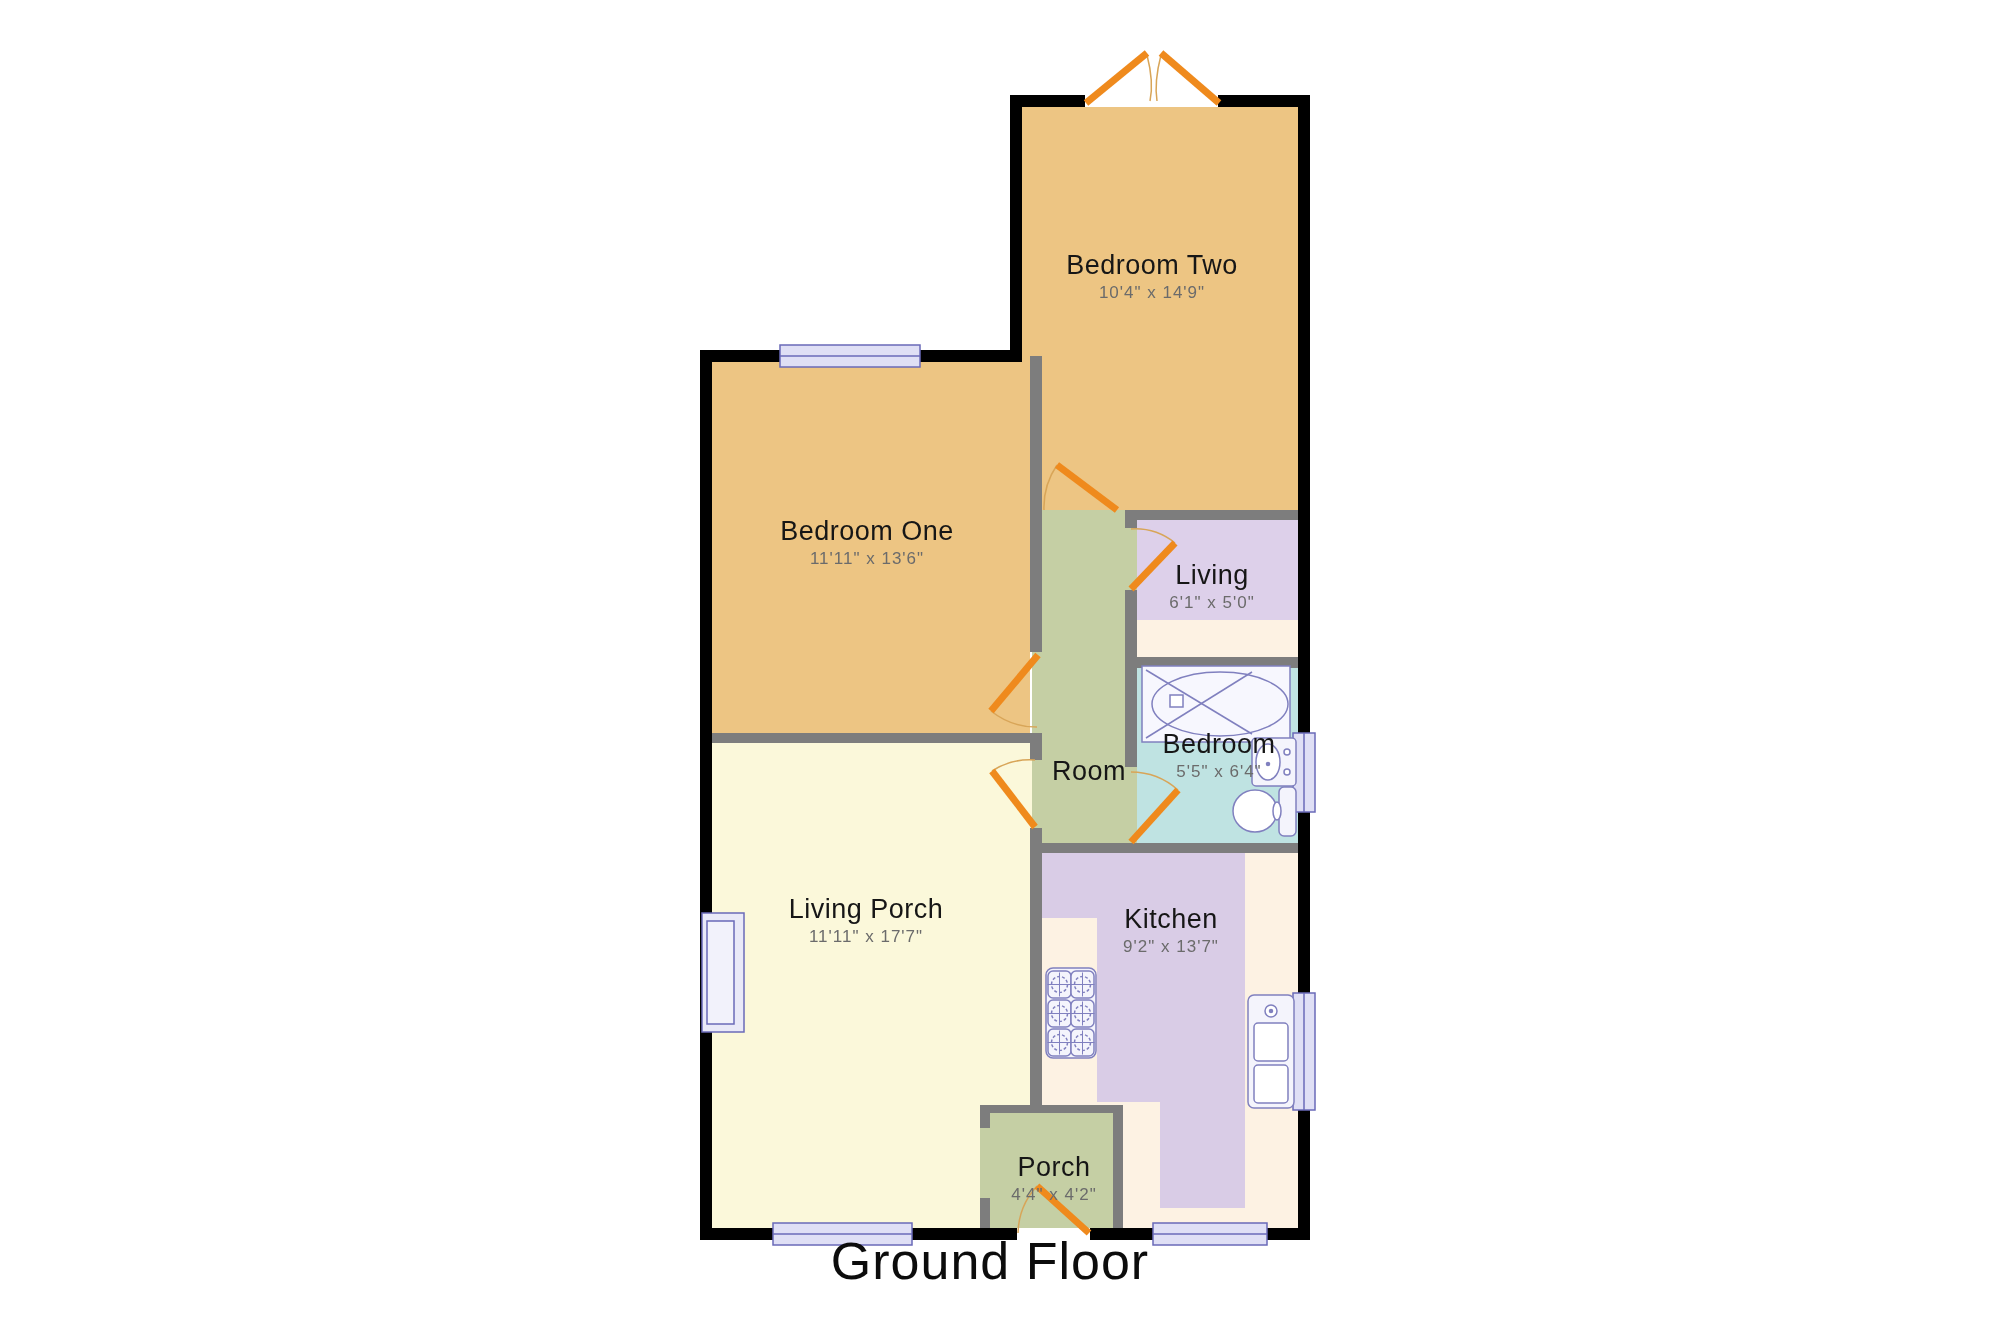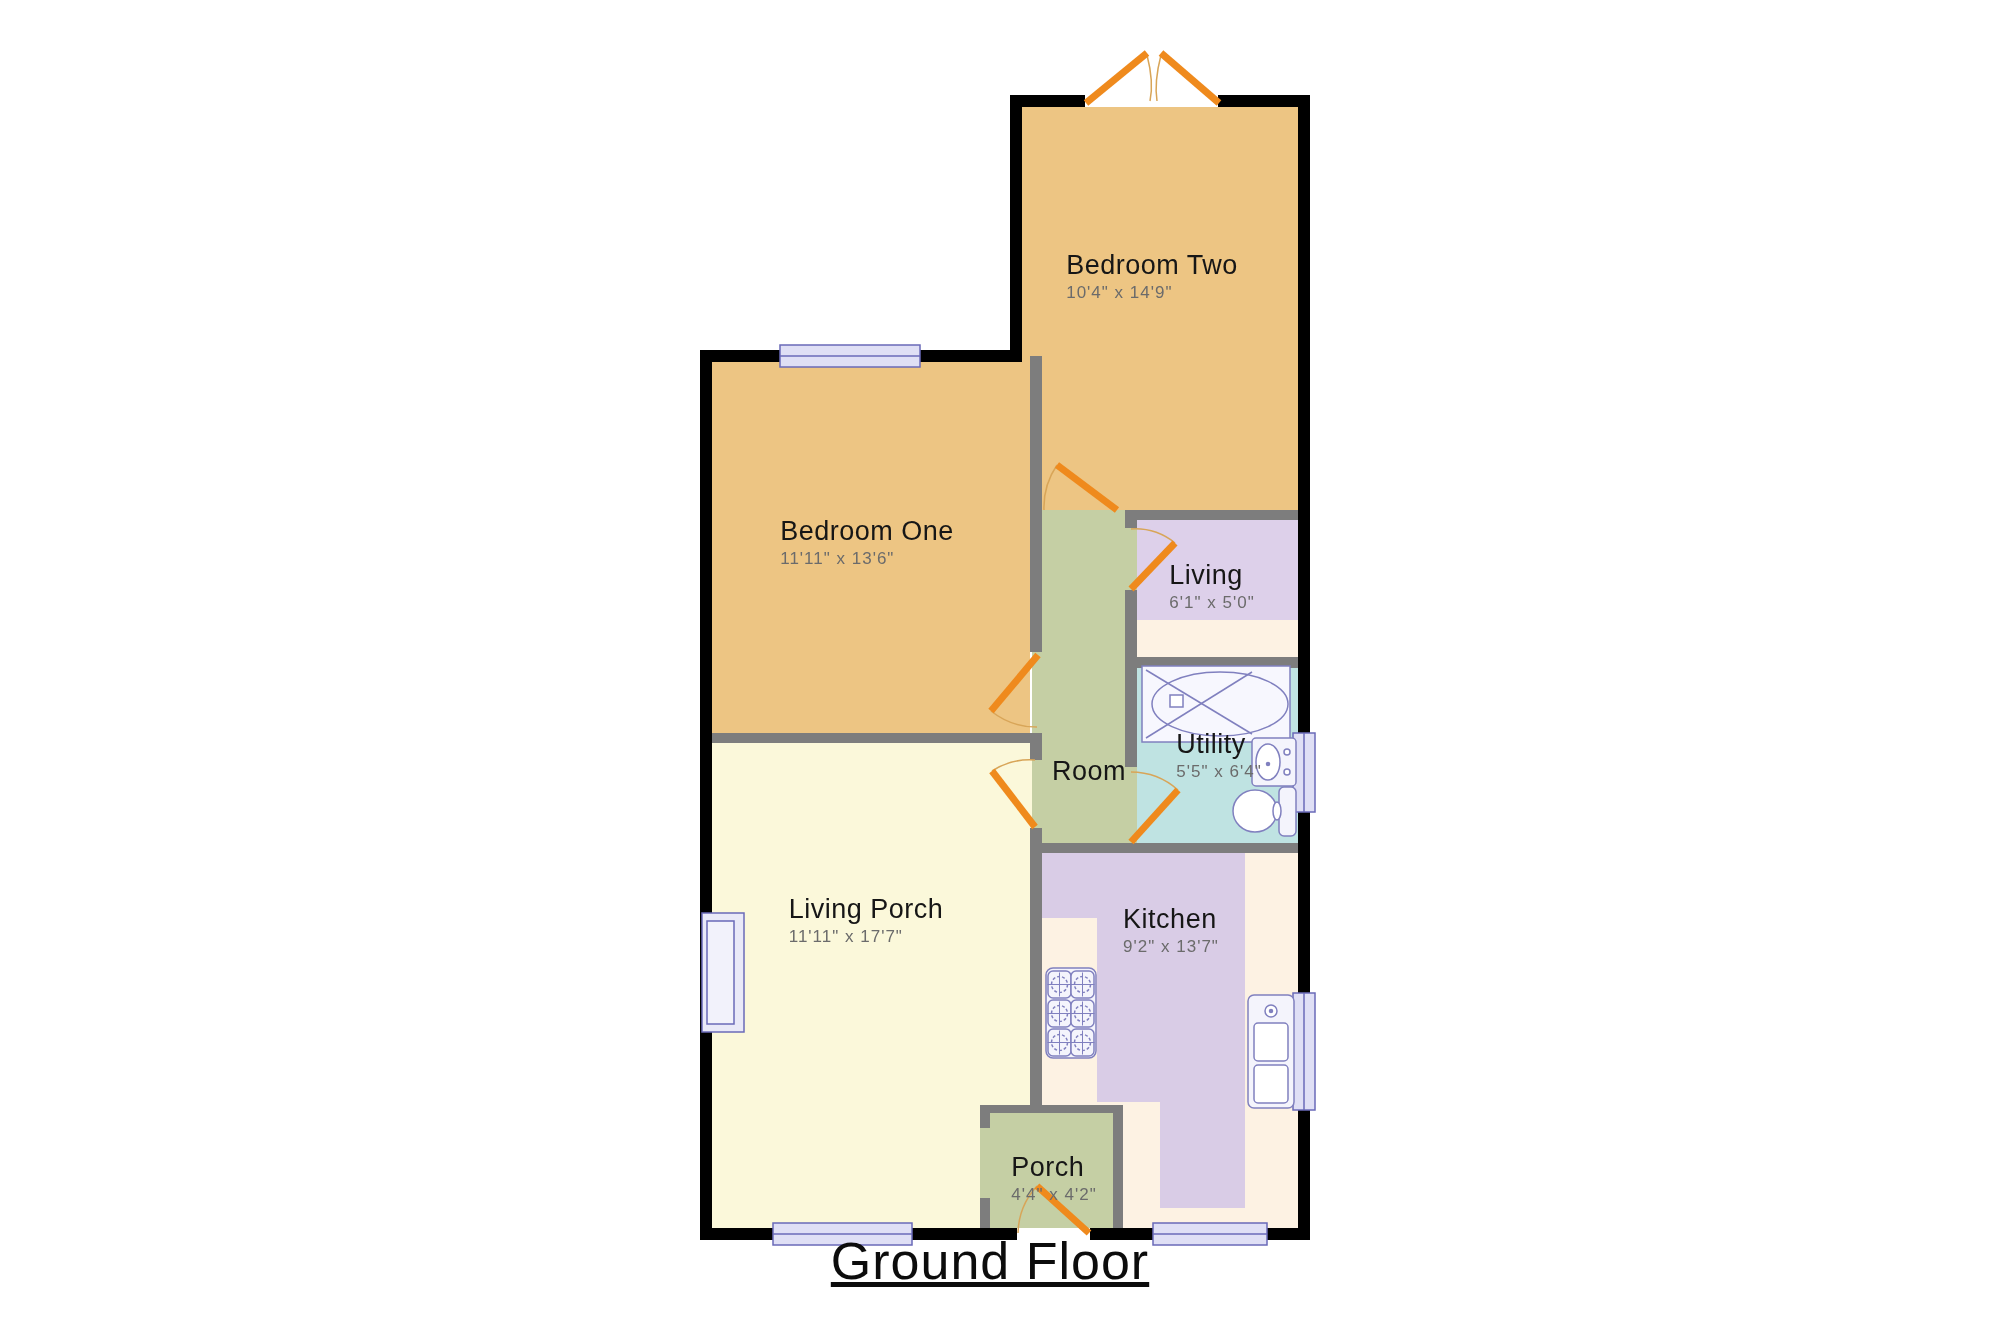--- a/index.html
+++ b/index.html
@@ -7,20 +7,21 @@
     position:relative;
     width:2000px;height:1333px;
     font-family:"Liberation Sans", sans-serif;
     overflow:hidden;
     background:#ffffff;
   }
   #plan svg{position:absolute;left:0;top:0;}
   .room-label{
     position:absolute;
     transform:translate(-50%,-50%);
+    text-align:center;
     white-space:nowrap;
     pointer-events:none;
     line-height:1.15;
   }
   .room-name{
     display:block;
     font-size:27px;
     color:#161616;
     letter-spacing:.5px;
   }
@@ -32,21 +33,20 @@
     margin-top:2px;
   }
   .floor-title{
     position:absolute;
     left:990px;top:1261px;
     transform:translate(-50%,-50%);
     font-size:52px;
     color:#0c0c0c;
     letter-spacing:1px;
     white-space:nowrap;
-    text-decoration:underline;
   }
 </style>
 </head>
 <body>
 
 <div id="plan">
 
   <svg width="2000" height="1333" viewBox="0 0 2000 1333">
 
     <g>
@@ -210,21 +210,21 @@
     <span class="room-name">Bedroom One</span>
     <span class="room-dims">11'11" x 13'6"</span>
   </div>
 
   <div class="room-label" style="left:1212px;top:586px;">
     <span class="room-name">Living</span>
     <span class="room-dims">6'1" x 5'0"</span>
   </div>
 
   <div class="room-label" style="left:1219px;top:755px;">
-    <span class="room-name">Utility</span>
+    <span class="room-name">Bedroom</span>
     <span class="room-dims">5'5" x 6'4"</span>
   </div>
 
   <div class="room-label" style="left:1089px;top:772px;">
     <span class="room-name">Room</span>
   </div>
 
   <div class="room-label" style="left:866px;top:920px;">
     <span class="room-name">Living Porch</span>
     <span class="room-dims">11'11" x 17'7"</span>

